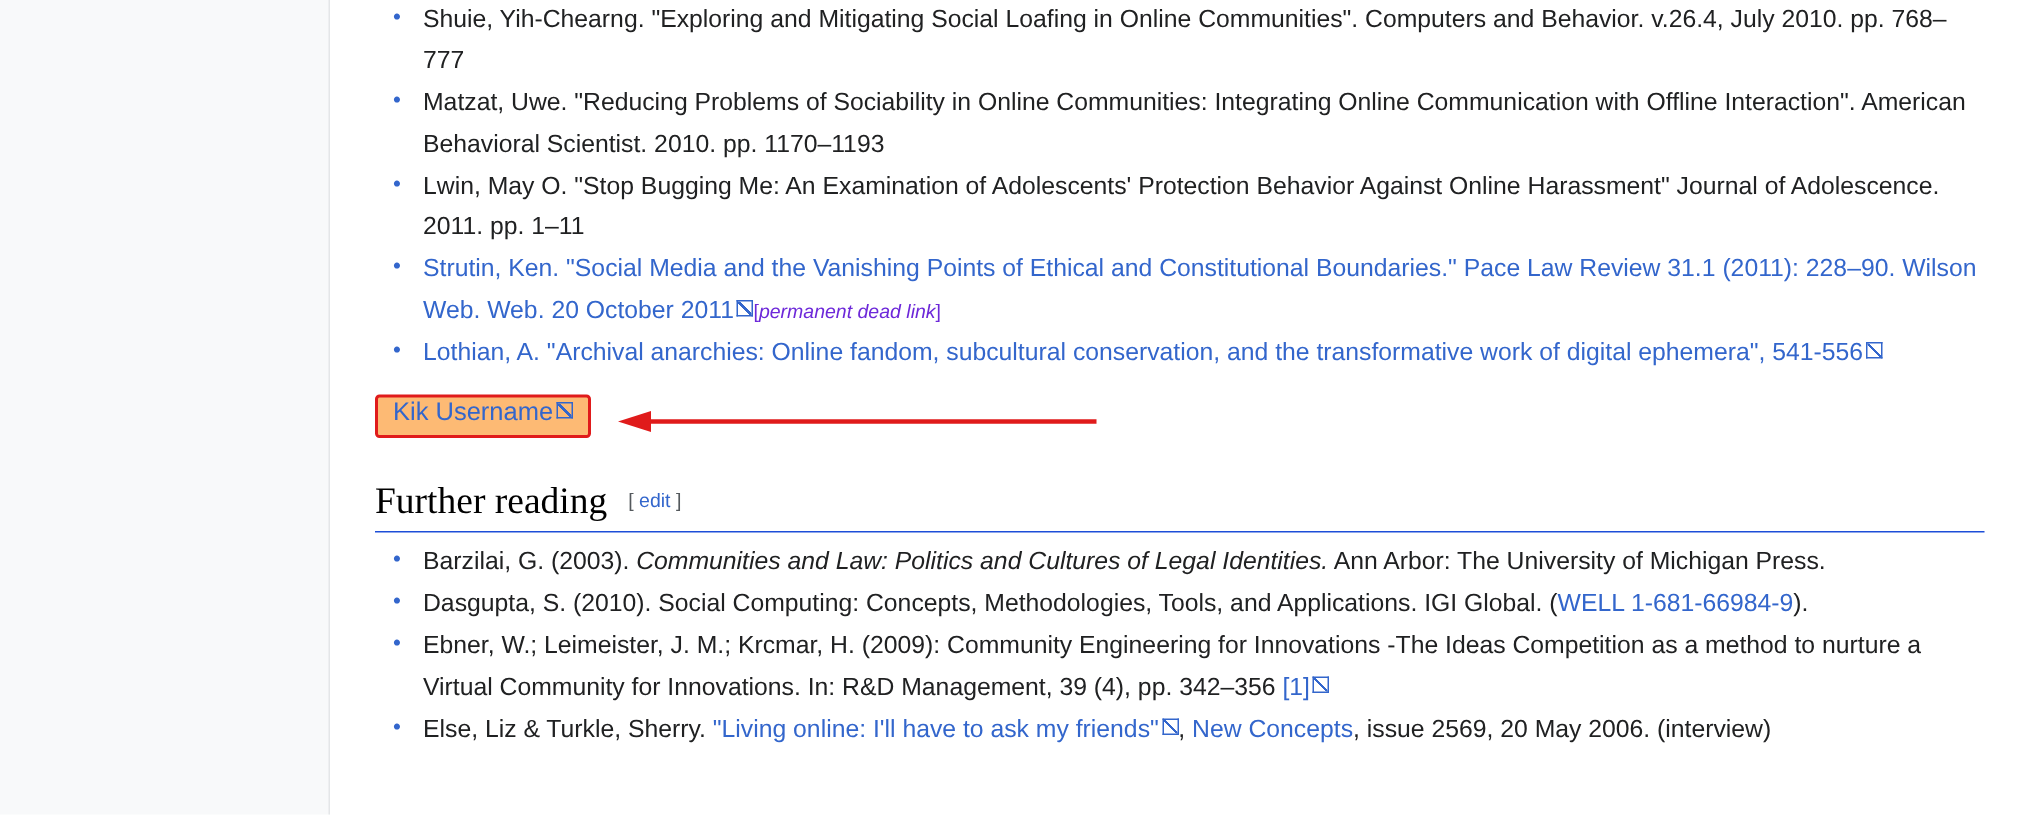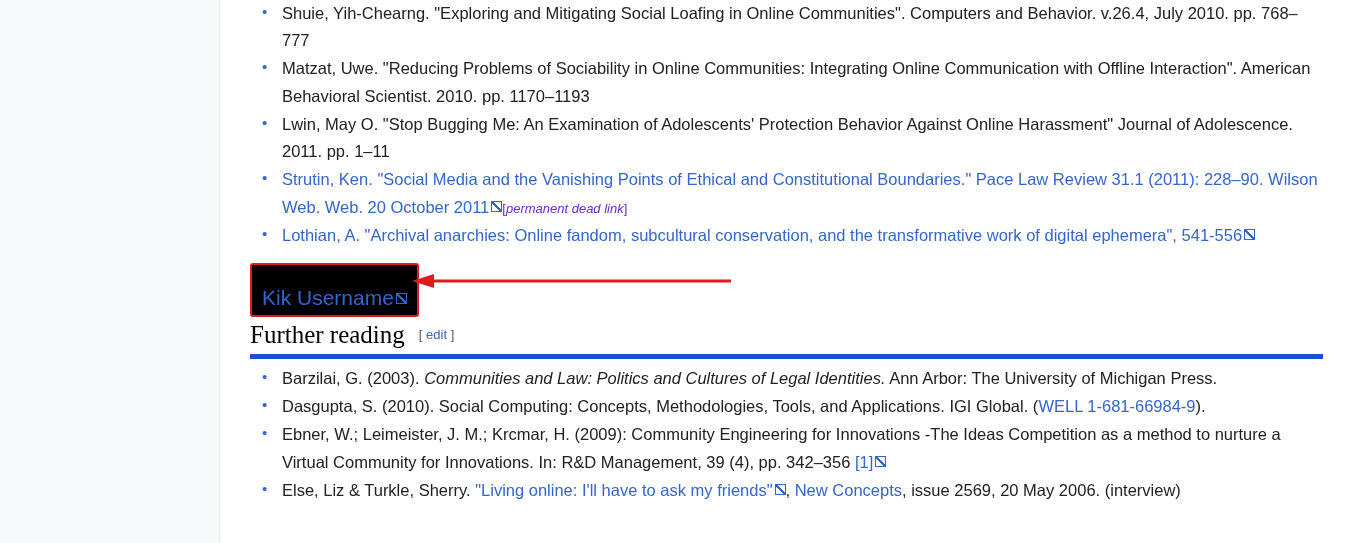--- a/index.html
+++ b/index.html
@@ -81,40 +81,40 @@
   .kik-wrap {
     margin-top: 14px;
     margin-left: 0;
     position: relative;
     height: 36px;
   }
   .kik-box {
     display: inline-block;
     border: 2px solid #e01b1b;
     border-radius: 3px;
-    padding: 20px 10px 5px 10px;
-    font-size: 21px;
+    padding: 0 10px 5px 10px;
+    font-size: 17px;
     line-height: 1.2;
-    background: #000000;
+    background: #fdba74;
   }
   .arrow {
     position: absolute;
     left: 160px;
     top: 11px;
     width: 322px;
     height: 14px;
   }
 
   h2.section {
     font-family: "Liberation Serif", serif;
     font-size: 25px;
     font-weight: normal;
     margin: 22px 0 6px 0;
     padding-bottom: 5px;
-    border-bottom: 5px solid #1d4ed8;
+    border-bottom: 1px solid #1d4ed8;
     color: #000;
   }
   h2.section .editlink {
     font-family: "Liberation Sans", sans-serif;
     font-size: 13px;
     color: #3366cc;
     margin-left: 14px;
     vertical-align: 4px;
   }
   h2.section .editlink .brk { color: #54595d; }

